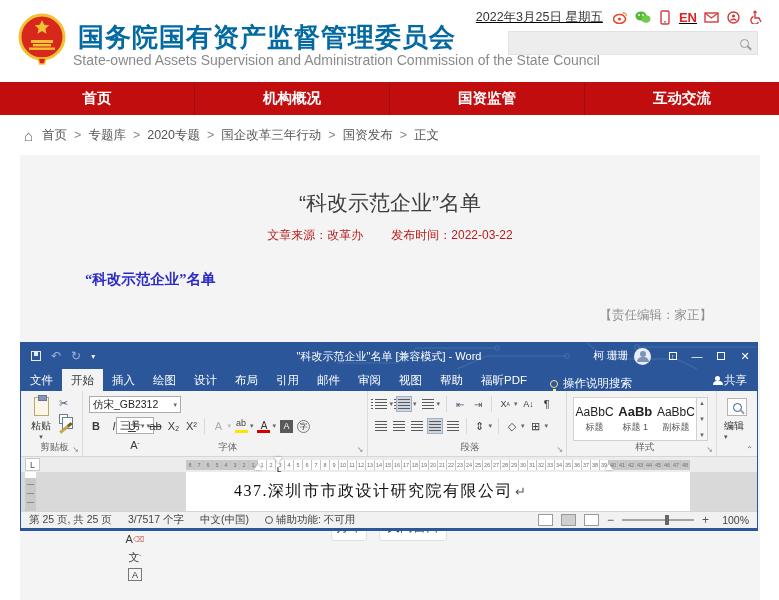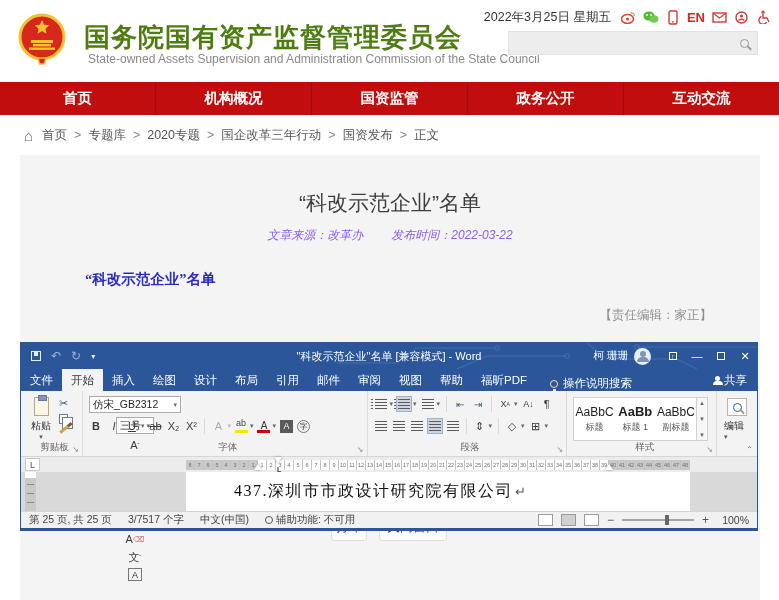--- a/index.html
+++ b/index.html
@@ -2,24 +2,24 @@
 <html><head>
 <meta charset="utf-8">
 <style>
   * { margin:0; padding:0; box-sizing:border-box; }
   html,body { width:779px; height:600px; background:#fff; overflow:hidden;
     font-family:"Liberation Sans", sans-serif; }
 
   
   #header { position:absolute; left:0; top:0; width:779px; height:82px; background:#fff; }
   #emblem { position:absolute; left:18px; top:12px; width:48px; height:54px; }
-  #site-title { position:absolute; left:84px; top:20px; font-size:26px; font-weight:bold;
-    color:#4d7c0f; letter-spacing:1px; white-space:nowrap; }
-  #site-subtitle { position:absolute; left:88px; top:52px; font-size:12px; color:#8a8a8a; white-space:nowrap; }
-  #topbar { position:absolute; right:8px; top:8px; height:18px; display:flex; align-items:center; gap:6px; }
+  #site-title { position:absolute; left:78px; top:20px; font-size:26px; font-weight:bold;
+    color:#0369a1; letter-spacing:1px; white-space:nowrap; }
+  #site-subtitle { position:absolute; left:73px; top:52px; font-size:14px; color:#8a8a8a; white-space:nowrap; }
+  #topbar { position:absolute; right:16px; top:8px; height:18px; display:flex; align-items:center; gap:6px;text-decoration:underline; }
   #date-line { font-size:12.5px; color:#333; margin-right:4px; }
   .tb-ico { display:inline-flex; width:16px; height:16px; align-items:center; justify-content:center; }
   #lang-en { color:#d22; font-weight:bold; font-size:13px; }
   #search-box { position:absolute; right:21px; top:31px; width:250px; height:24px;
     background:#ededed; border:1px solid #e2e2e2; display:flex; align-items:center; }
   #search-input { flex:1; border:0; background:transparent; height:100%; font-size:12px; padding:0 6px; outline:none; }
   .magnifier { width:9px; height:9px; border:1.5px solid #9a9a9a; border-radius:50%; position:relative; display:inline-block; }
   .magnifier::after { content:""; position:absolute; width:5px; height:1.5px; background:#9a9a9a;
     transform:rotate(45deg); right:-4px; bottom:-2px; }
   #search-btn { width:26px; display:flex; justify-content:center; cursor:pointer; }
@@ -35,21 +35,21 @@
     font-size:12.5px; color:#555; gap:7px; }
   #home-ico { font-size:15px; color:#666; margin-right:2px; }
   .crumb { cursor:pointer; }
   .crumb-sep { color:#888; }
 
   
   #panel { position:absolute; left:20px; top:155px; width:740px; height:445px; background:#f4f4f4; }
   #article-title { position:absolute; left:0; top:34px; width:740px; text-align:center;
     font-size:21px; color:#3d3d3d; }
   #article-meta { position:absolute; left:0; top:72px; width:740px; text-align:center;
-    font-size:12px; color:#8b5cf6;font-style:italic; }
+    font-size:12px; color:#b91c1c; }
   #article-meta .gap { display:inline-block; width:28px; }
   #attach-link { position:absolute; left:65px; top:115px; font-family:"Liberation Serif", serif;
     font-size:14.5px; font-weight:bold; color:#2b2ac4; cursor:pointer; }
   #editor-line { position:absolute; right:48px; top:152px; font-size:12.5px; color:#909090; }
 
   
   .foot-btn { position:absolute; height:28px; background:#fff; border:1px solid #e0e0e0;
     border-radius:3px; z-index:1; overflow:hidden; font-size:13px; color:#333;
     display:flex; align-items:center; justify-content:center; cursor:pointer; }
 
@@ -276,21 +276,20 @@
     <span id="search-btn">
         <span class="magnifier"></span>
       </span>
   </div>
 </div>
 
 <div id="nav">
     <div class="nav-item">首页</div>
     <div class="nav-item">机构概况</div>
     <div class="nav-item">国资监管</div>
-    <div class="nav-item">政务公开</div>
     <div class="nav-item">互动交流</div>
   </div>
 
 <div id="breadcrumb">
   <span id="home-ico">⌂</span>
 <span class="crumb">首页</span>
     <span class="crumb-sep">&gt;</span>
     <span class="crumb">专题库</span>
     <span class="crumb-sep">&gt;</span>
     <span class="crumb">2020专题</span>

